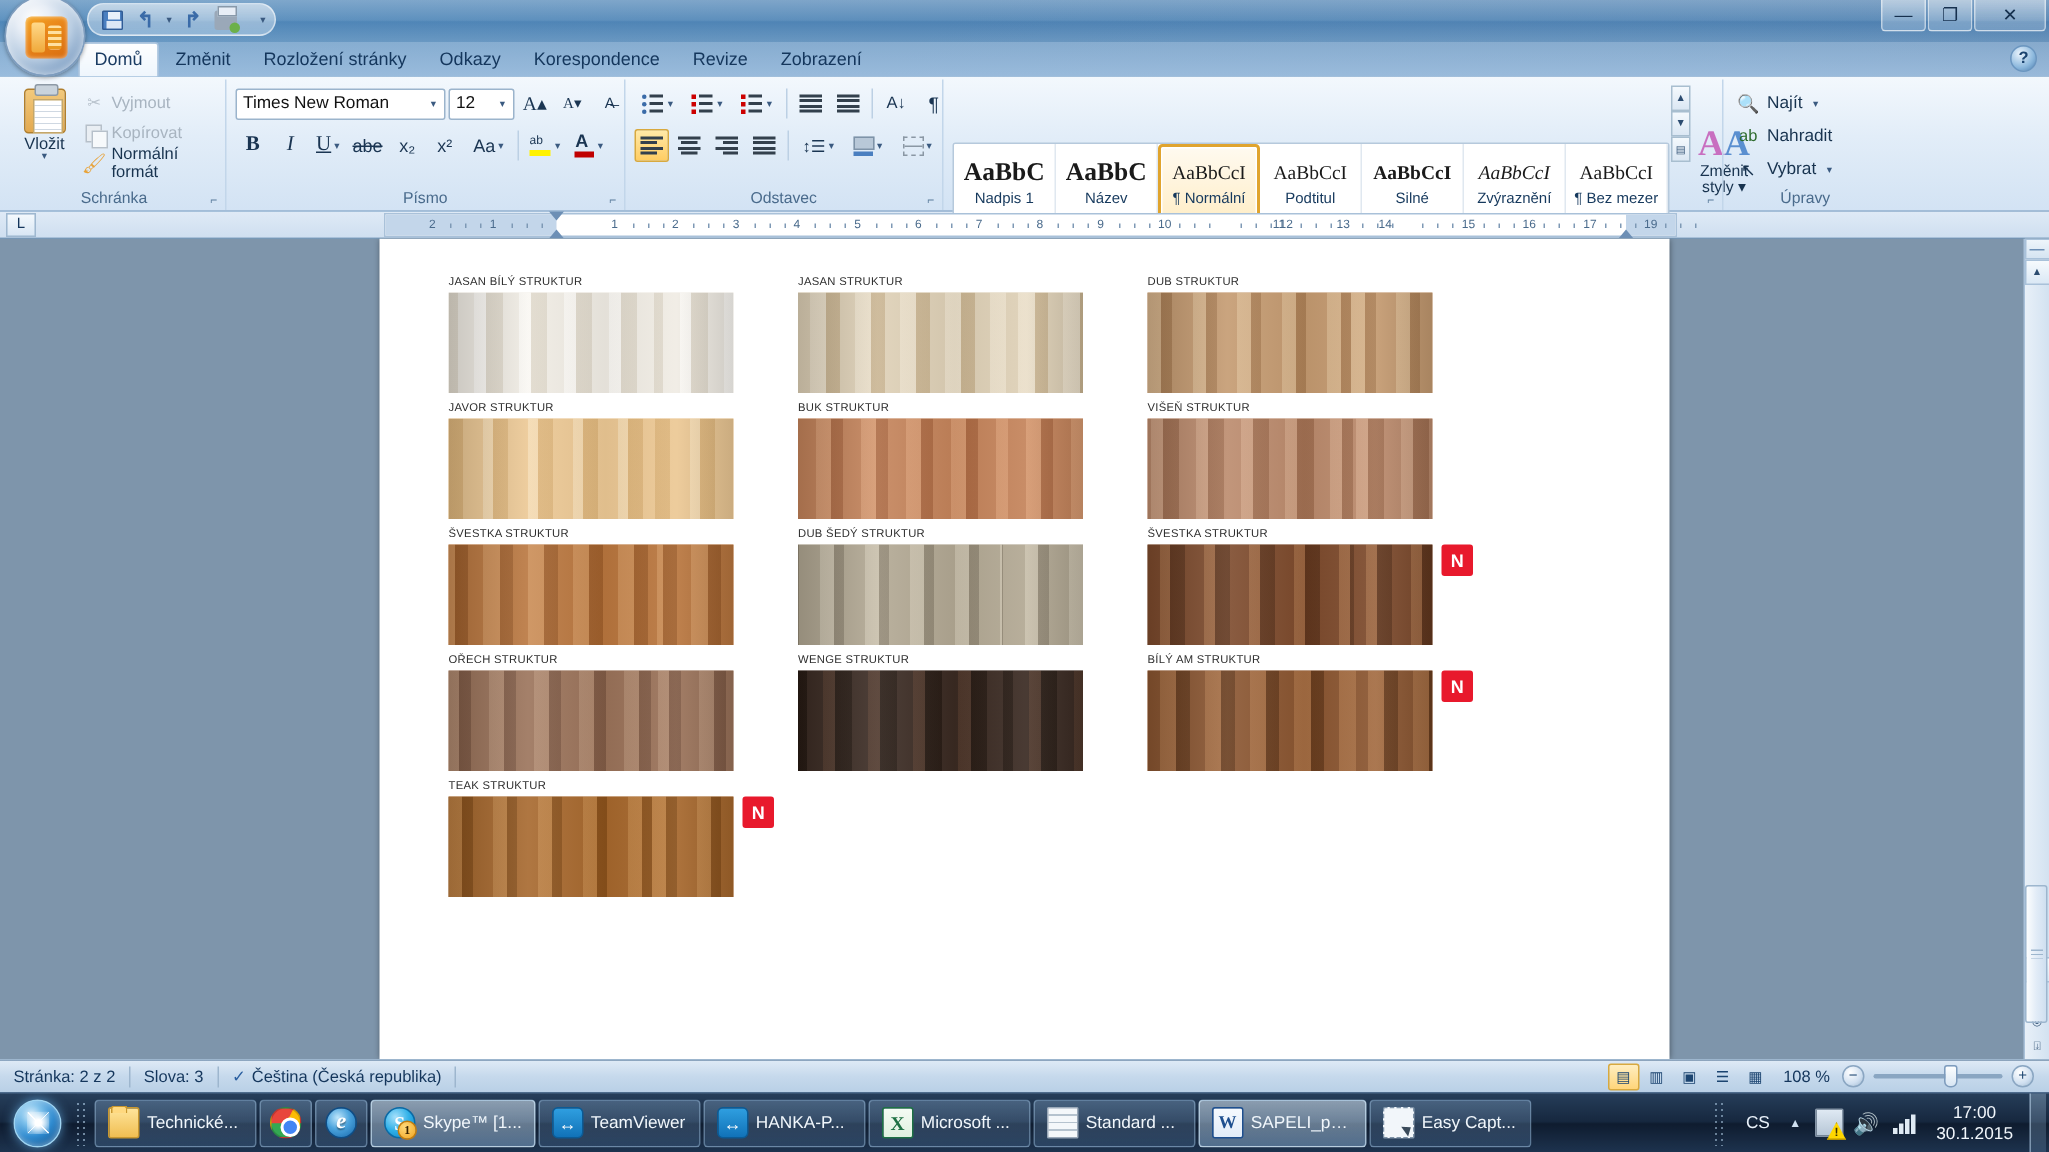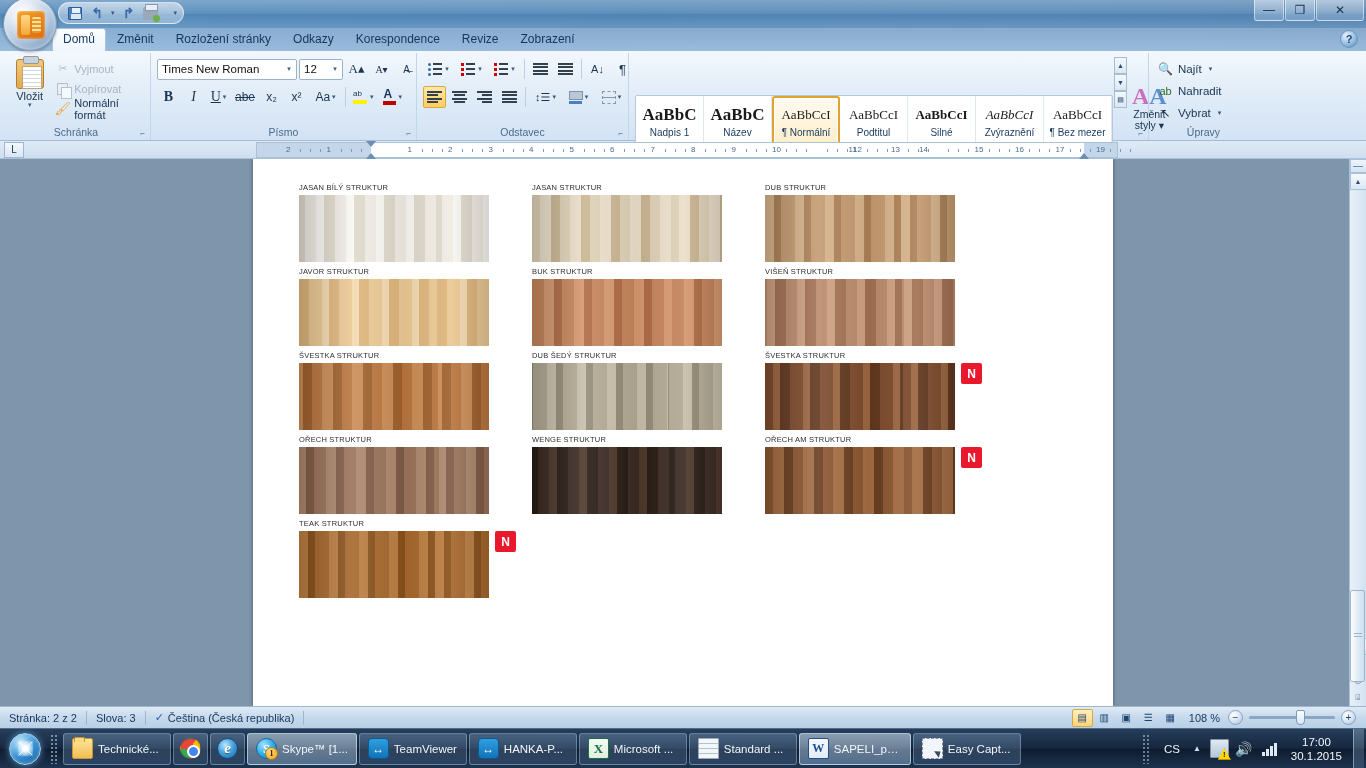--- a/index.html
+++ b/index.html
@@ -1028,21 +1028,21 @@
             </div>
           </div>
           <div class="veneer-cell">
             <div class="veneer-label">WENGE STRUKTUR</div>
             <div class="veneer-swatch" style="background: rgb(58, 42, 34);">
               <div class="grain" style="background-image: repeating-linear-gradient(90deg, rgb(36, 24, 17) 0px, rgb(36, 24, 17) 2px, rgb(36, 24, 17) 2px, rgb(36, 24, 17) 6px, rgb(58, 42, 34) 6px, rgb(58, 42, 34) 7px, rgb(58, 42, 34) 7px, rgb(58, 42, 34) 10px, rgb(58, 42, 34) 10px, rgb(58, 42, 34) 15px, rgb(58, 42, 34) 15px, rgb(58, 42, 34) 17px, rgb(81, 57, 44) 17px, rgb(81, 57, 44) 21px, rgb(81, 57, 44) 21px, rgb(81, 57, 44) 22px, rgb(81, 57, 44) 22px, rgb(81, 57, 44) 25px, rgb(36, 24, 17) 25px, rgb(36, 24, 17) 30px, rgb(36, 24, 17) 30px, rgb(36, 24, 17) 32px, rgb(36, 24, 17) 32px, rgb(36, 24, 17) 36px, rgb(58, 42, 34) 36px, rgb(58, 42, 34) 37px, rgb(58, 42, 34) 37px, rgb(58, 42, 34) 40px, rgb(58, 42, 34) 40px, rgb(58, 42, 34) 45px, rgb(58, 42, 34) 45px, rgb(58, 42, 34) 47px, rgb(81, 57, 44) 47px, rgb(81, 57, 44) 51px, rgb(81, 57, 44) 51px, rgb(81, 57, 44) 52px, rgb(81, 57, 44) 52px, rgb(81, 57, 44) 55px, rgb(36, 24, 17) 55px, rgb(36, 24, 17) 60px, rgb(36, 24, 17) 60px, rgb(36, 24, 17) 62px, rgb(36, 24, 17) 62px, rgb(36, 24, 17) 66px, rgb(58, 42, 34) 66px, rgb(58, 42, 34) 67px, rgb(58, 42, 34) 67px, rgb(58, 42, 34) 70px, rgb(58, 42, 34) 70px, rgb(58, 42, 34) 75px, rgb(58, 42, 34) 75px, rgb(58, 42, 34) 77px, rgb(81, 57, 44) 77px, rgb(81, 57, 44) 81px, rgb(81, 57, 44) 81px, rgb(81, 57, 44) 82px, rgb(81, 57, 44) 82px, rgb(81, 57, 44) 85px, rgb(36, 24, 17) 85px, rgb(36, 24, 17) 90px, rgb(36, 24, 17) 90px, rgb(36, 24, 17) 92px, rgb(36, 24, 17) 92px, rgb(36, 24, 17) 96px, rgb(58, 42, 34) 96px, rgb(58, 42, 34) 97px, rgb(58, 42, 34) 97px, rgb(58, 42, 34) 100px, rgb(58, 42, 34) 100px, rgb(58, 42, 34) 105px, rgb(58, 42, 34) 105px, rgb(58, 42, 34) 107px, rgb(81, 57, 44) 107px, rgb(81, 57, 44) 111px, rgb(81, 57, 44) 111px, rgb(81, 57, 44) 112px, rgb(81, 57, 44) 112px, rgb(81, 57, 44) 115px, rgb(36, 24, 17) 115px, rgb(36, 24, 17) 120px, rgb(36, 24, 17) 120px, rgb(36, 24, 17) 122px, rgb(36, 24, 17) 122px, rgb(36, 24, 17) 126px, rgb(58, 42, 34) 126px, rgb(58, 42, 34) 127px, rgb(58, 42, 34) 127px, rgb(58, 42, 34) 130px, rgb(58, 42, 34) 130px, rgb(58, 42, 34) 135px, rgb(58, 42, 34) 135px, rgb(58, 42, 34) 137px); opacity: 0.85;"></div>
               <div class="grain" style="background: linear-gradient(90deg, rgba(0, 0, 0, 0.16) 0%, rgba(255, 255, 255, 0.1) 28%, rgba(0, 0, 0, 0.05) 55%, rgba(255, 255, 255, 0.08) 80%, rgba(0, 0, 0, 0.14) 100%);"></div>
             </div>
           </div>
           <div class="veneer-cell">
-            <div class="veneer-label">OŘECH AM STRUKTUR</div>
+            <div class="veneer-label">BÍLÝ AM STRUKTUR</div>
             <div class="veneer-swatch" style="background: rgb(138, 85, 48);">
               <div class="grain" style="background-image: repeating-linear-gradient(90deg, rgb(138, 85, 48) 0px, rgb(138, 85, 48) 4px, rgb(138, 85, 48) 4px, rgb(138, 85, 48) 5px, rgb(138, 85, 48) 5px, rgb(138, 85, 48) 8px, rgb(168, 112, 69) 8px, rgb(168, 112, 69) 13px, rgb(168, 112, 69) 13px, rgb(168, 112, 69) 15px, rgb(168, 112, 69) 15px, rgb(168, 112, 69) 19px, rgb(99, 56, 26) 19px, rgb(99, 56, 26) 20px, rgb(99, 56, 26) 20px, rgb(99, 56, 26) 23px, rgb(99, 56, 26) 23px, rgb(99, 56, 26) 28px, rgb(138, 85, 48) 28px, rgb(138, 85, 48) 30px, rgb(138, 85, 48) 30px, rgb(138, 85, 48) 34px, rgb(138, 85, 48) 34px, rgb(138, 85, 48) 35px, rgb(138, 85, 48) 35px, rgb(138, 85, 48) 38px, rgb(168, 112, 69) 38px, rgb(168, 112, 69) 43px, rgb(168, 112, 69) 43px, rgb(168, 112, 69) 45px, rgb(168, 112, 69) 45px, rgb(168, 112, 69) 49px, rgb(99, 56, 26) 49px, rgb(99, 56, 26) 50px, rgb(99, 56, 26) 50px, rgb(99, 56, 26) 53px, rgb(99, 56, 26) 53px, rgb(99, 56, 26) 58px, rgb(138, 85, 48) 58px, rgb(138, 85, 48) 60px, rgb(138, 85, 48) 60px, rgb(138, 85, 48) 64px, rgb(138, 85, 48) 64px, rgb(138, 85, 48) 65px, rgb(138, 85, 48) 65px, rgb(138, 85, 48) 68px, rgb(168, 112, 69) 68px, rgb(168, 112, 69) 73px, rgb(168, 112, 69) 73px, rgb(168, 112, 69) 75px, rgb(168, 112, 69) 75px, rgb(168, 112, 69) 79px, rgb(99, 56, 26) 79px, rgb(99, 56, 26) 80px, rgb(99, 56, 26) 80px, rgb(99, 56, 26) 83px, rgb(99, 56, 26) 83px, rgb(99, 56, 26) 88px, rgb(138, 85, 48) 88px, rgb(138, 85, 48) 90px, rgb(138, 85, 48) 90px, rgb(138, 85, 48) 94px, rgb(138, 85, 48) 94px, rgb(138, 85, 48) 95px, rgb(138, 85, 48) 95px, rgb(138, 85, 48) 98px, rgb(168, 112, 69) 98px, rgb(168, 112, 69) 103px, rgb(168, 112, 69) 103px, rgb(168, 112, 69) 105px, rgb(168, 112, 69) 105px, rgb(168, 112, 69) 109px, rgb(99, 56, 26) 109px, rgb(99, 56, 26) 110px, rgb(99, 56, 26) 110px, rgb(99, 56, 26) 113px, rgb(99, 56, 26) 113px, rgb(99, 56, 26) 118px, rgb(138, 85, 48) 118px, rgb(138, 85, 48) 120px, rgb(138, 85, 48) 120px, rgb(138, 85, 48) 124px, rgb(138, 85, 48) 124px, rgb(138, 85, 48) 125px, rgb(138, 85, 48) 125px, rgb(138, 85, 48) 128px, rgb(168, 112, 69) 128px, rgb(168, 112, 69) 133px, rgb(168, 112, 69) 133px, rgb(168, 112, 69) 135px, rgb(168, 112, 69) 135px, rgb(168, 112, 69) 139px); opacity: 0.85;"></div>
               <div class="grain" style="background: linear-gradient(90deg, rgba(0, 0, 0, 0.16) 0%, rgba(255, 255, 255, 0.1) 28%, rgba(0, 0, 0, 0.05) 55%, rgba(255, 255, 255, 0.08) 80%, rgba(0, 0, 0, 0.14) 100%);"></div>
             </div>
             <div class="badge-n">N</div>
           </div>
           <div class="veneer-cell">
             <div class="veneer-label">TEAK STRUKTUR</div>
             <div class="veneer-swatch" style="background: rgb(166, 103, 44);">
               <div class="grain" style="background-image: repeating-linear-gradient(90deg, rgb(189, 129, 68) 0px, rgb(189, 129, 68) 1px, rgb(189, 129, 68) 1px, rgb(189, 129, 68) 4px, rgb(189, 129, 68) 4px, rgb(189, 129, 68) 9px, rgb(133, 77, 24) 9px, rgb(133, 77, 24) 11px, rgb(133, 77, 24) 11px, rgb(133, 77, 24) 15px, rgb(133, 77, 24) 15px, rgb(133, 77, 24) 16px, rgb(166, 103, 44) 16px, rgb(166, 103, 44) 19px, rgb(166, 103, 44) 19px, rgb(166, 103, 44) 24px, rgb(166, 103, 44) 24px, rgb(166, 103, 44) 26px, rgb(166, 103, 44) 26px, rgb(166, 103, 44) 30px, rgb(189, 129, 68) 30px, rgb(189, 129, 68) 31px, rgb(189, 129, 68) 31px, rgb(189, 129, 68) 34px, rgb(189, 129, 68) 34px, rgb(189, 129, 68) 39px, rgb(133, 77, 24) 39px, rgb(133, 77, 24) 41px, rgb(133, 77, 24) 41px, rgb(133, 77, 24) 45px, rgb(133, 77, 24) 45px, rgb(133, 77, 24) 46px, rgb(166, 103, 44) 46px, rgb(166, 103, 44) 49px, rgb(166, 103, 44) 49px, rgb(166, 103, 44) 54px, rgb(166, 103, 44) 54px, rgb(166, 103, 44) 56px, rgb(166, 103, 44) 56px, rgb(166, 103, 44) 60px, rgb(189, 129, 68) 60px, rgb(189, 129, 68) 61px, rgb(189, 129, 68) 61px, rgb(189, 129, 68) 64px, rgb(189, 129, 68) 64px, rgb(189, 129, 68) 69px, rgb(133, 77, 24) 69px, rgb(133, 77, 24) 71px, rgb(133, 77, 24) 71px, rgb(133, 77, 24) 75px, rgb(133, 77, 24) 75px, rgb(133, 77, 24) 76px, rgb(166, 103, 44) 76px, rgb(166, 103, 44) 79px, rgb(166, 103, 44) 79px, rgb(166, 103, 44) 84px, rgb(166, 103, 44) 84px, rgb(166, 103, 44) 86px, rgb(166, 103, 44) 86px, rgb(166, 103, 44) 90px, rgb(189, 129, 68) 90px, rgb(189, 129, 68) 91px, rgb(189, 129, 68) 91px, rgb(189, 129, 68) 94px, rgb(189, 129, 68) 94px, rgb(189, 129, 68) 99px, rgb(133, 77, 24) 99px, rgb(133, 77, 24) 101px, rgb(133, 77, 24) 101px, rgb(133, 77, 24) 105px, rgb(133, 77, 24) 105px, rgb(133, 77, 24) 106px, rgb(166, 103, 44) 106px, rgb(166, 103, 44) 109px, rgb(166, 103, 44) 109px, rgb(166, 103, 44) 114px, rgb(166, 103, 44) 114px, rgb(166, 103, 44) 116px, rgb(166, 103, 44) 116px, rgb(166, 103, 44) 120px, rgb(189, 129, 68) 120px, rgb(189, 129, 68) 121px, rgb(189, 129, 68) 121px, rgb(189, 129, 68) 124px, rgb(189, 129, 68) 124px, rgb(189, 129, 68) 129px, rgb(133, 77, 24) 129px, rgb(133, 77, 24) 131px, rgb(133, 77, 24) 131px, rgb(133, 77, 24) 135px, rgb(133, 77, 24) 135px, rgb(133, 77, 24) 136px); opacity: 0.85;"></div>

